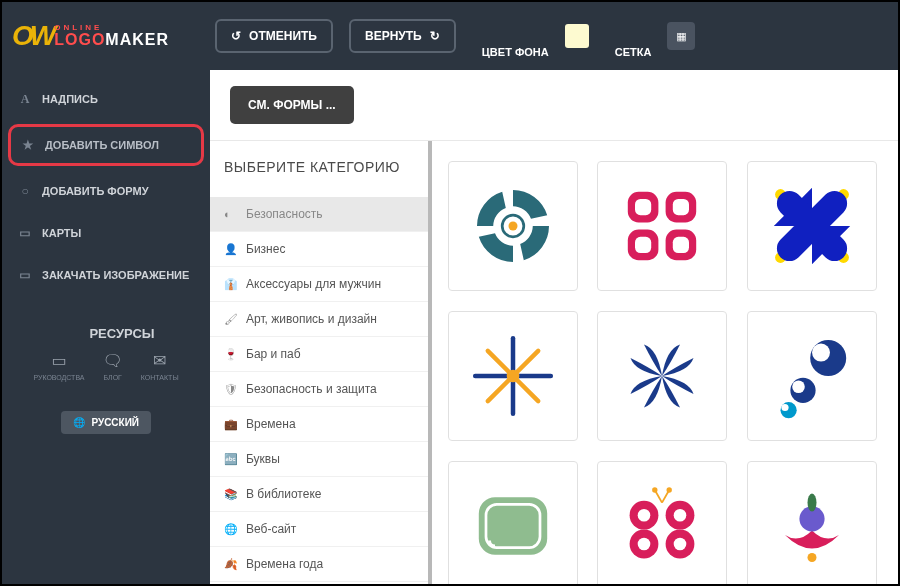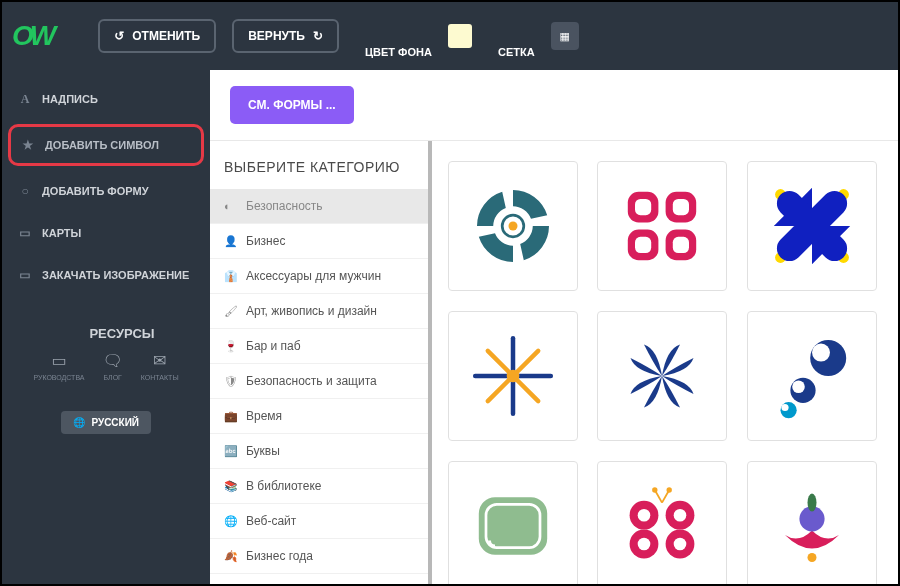--- a/index.html
+++ b/index.html
@@ -1,20 +1,20 @@
 <!DOCTYPE html>
 <html><head>
   <meta charset="utf-8">
   <style>
     * { box-sizing: border-box; margin: 0; padding: 0; }
     body { font-family: Arial, sans-serif; width: 900px; height: 586px; overflow: hidden; background: #fff; border: 2px solid #000; }
     
     .topbar { height: 68px; background: #2c3540; display: flex; align-items: center; padding: 0 10px; gap: 16px; }
     .logo { display: flex; align-items: center; gap: 2px; }
-    .logo-icon { color: #22c55e; font-size: 28px; font-weight: 900; letter-spacing: -4px; font-style: italic; }
+    .logo-icon { color: #eab308; font-size: 28px; font-weight: 900; letter-spacing: -4px; font-style: italic; }
     .logo-text { display: flex; flex-direction: column; line-height: 1; }
     .logo-online { color: #ff4d4d; font-size: 8px; letter-spacing: 3px; font-weight: 600; }
     .logo-main { color: #fff; font-size: 16px; font-weight: 900; letter-spacing: 1px; }
     .logo-main .red { color: #ff4d4d; }
     
     .tb-btn { border: 2px solid #5a6470; background: transparent; color: #fff; padding: 8px 14px; border-radius: 6px; font-size: 12px; font-weight: 600; display: flex; align-items: center; gap: 8px; cursor: pointer; }
     .tb-btn:first-of-type { margin-left: 30px; }
     
     .tb-label { color: #fff; font-size: 11px; font-weight: 600; margin-top: 31px; }
     .color-swatch { width: 24px; height: 24px; background: #fdfad0; border-radius: 3px; }
@@ -30,39 +30,43 @@
     .resources { margin-top: 30px; text-align: center; }
     .resources-title { font-size: 13px; font-weight: 600; color: #d0d4d9; margin-bottom: 10px; padding-left: 32px; }
     .resource-icons { display: flex; justify-content: center; gap: 18px; }
     .resource-icon { display: flex; flex-direction: column; align-items: center; gap: 4px; color: #7a8491; font-size: 7px; }
     .resource-icon svg, .resource-icon span:first-child { font-size: 16px; color: #9ba3ad; }
     
     .lang-btn { margin: 30px auto; background: #4d5661; color: #fff; padding: 6px 12px; border-radius: 4px; font-size: 10px; font-weight: 600; display: flex; align-items: center; gap: 6px; width: fit-content; cursor: pointer; }
     
     .main { flex: 1; background: #fff; display: flex; flex-direction: column; }
     .main-top { padding: 16px 20px; border-bottom: 1px solid #e8e8e8; }
-    .forms-btn { background: #8b5cf6; color: #fff; border: none; padding: 12px 18px; border-radius: 5px; font-size: 12px; font-weight: 600; cursor: pointer; }
+    .forms-btn { background: #404040; color: #fff; border: none; padding: 12px 18px; border-radius: 5px; font-size: 12px; font-weight: 600; cursor: pointer; }
     
     .main-body { flex: 1; display: flex; overflow: hidden; }
     .categories { width: 222px; border-right: 4px solid #b8b8b8; overflow-y: auto; }
-    .cat-title { padding: 18px 14px 14px; font-size: 14px; color: #4a4a4a; font-weight: 400; letter-spacing: 0.5px; }
+    .cat-title { padding: 18px 14px 22px; font-size: 14px; color: #4a4a4a; font-weight: 400; letter-spacing: 0.5px; }
     .cat-item { display: flex; align-items: center; gap: 10px; padding: 10px 14px; font-size: 12px; color: #555; border-bottom: 1px solid #f0f0f0; cursor: pointer; }
     .cat-item.active { background: #e8e8e8; color: #888; }
     .cat-icon { width: 12px; font-size: 11px; color: #888; }
     
     .symbols { flex: 1; padding: 20px 16px; overflow-y: auto; display: grid; grid-template-columns: repeat(3, 1fr); gap: 20px 14px; align-content: start; }
     .symbol { width: 130px; height: 130px; border: 1px solid #e0e0e0; border-radius: 4px; display: flex; align-items: center; justify-content: center; cursor: pointer; }
     .symbol svg { width: 90px; height: 90px; }
   </style>
 </head>
 <body>
 
 <div class="topbar">
   <div class="logo">
     <span class="logo-icon">OW</span>
+    <div class="logo-text">
+      <span class="logo-online">ONLINE</span>
+      <span class="logo-main"><span class="red">LOGO</span><span>MAKER</span></span>
+    </div>
   </div>
   <button class="tb-btn">
     <span>↺</span>
     <span>ОТМЕНИТЬ</span>
   </button>
   <button class="tb-btn">
     <span>ВЕРНУТЬ</span>
     <span>↻</span>
   </button>
   <span class="tb-label" style="margin-left:10px">ЦВЕТ ФОНА</span>
@@ -146,37 +150,37 @@
         <div class="cat-item">
             <span class="cat-icon">🍷</span>
             <span>Бар и паб</span>
           </div>
         <div class="cat-item">
             <span class="cat-icon">🛡</span>
             <span>Безопасность и защита</span>
           </div>
         <div class="cat-item">
             <span class="cat-icon">💼</span>
-            <span>Время</span>
+            <span>Времена</span>
           </div>
         <div class="cat-item">
             <span class="cat-icon">🔤</span>
             <span>Буквы</span>
           </div>
         <div class="cat-item">
             <span class="cat-icon">📚</span>
             <span>В библиотеке</span>
           </div>
         <div class="cat-item">
             <span class="cat-icon">🌐</span>
             <span>Веб-сайт</span>
           </div>
         <div class="cat-item">
             <span class="cat-icon">🍂</span>
-            <span>Бизнес года</span>
+            <span>Времена года</span>
           </div>
         <div class="cat-item">
             <span class="cat-icon">🕐</span>
             <span>Время</span>
           </div>
       </div>
 
       <div class="symbols">
         <div class="symbol">
             <svg viewBox="0 0 100 100">

